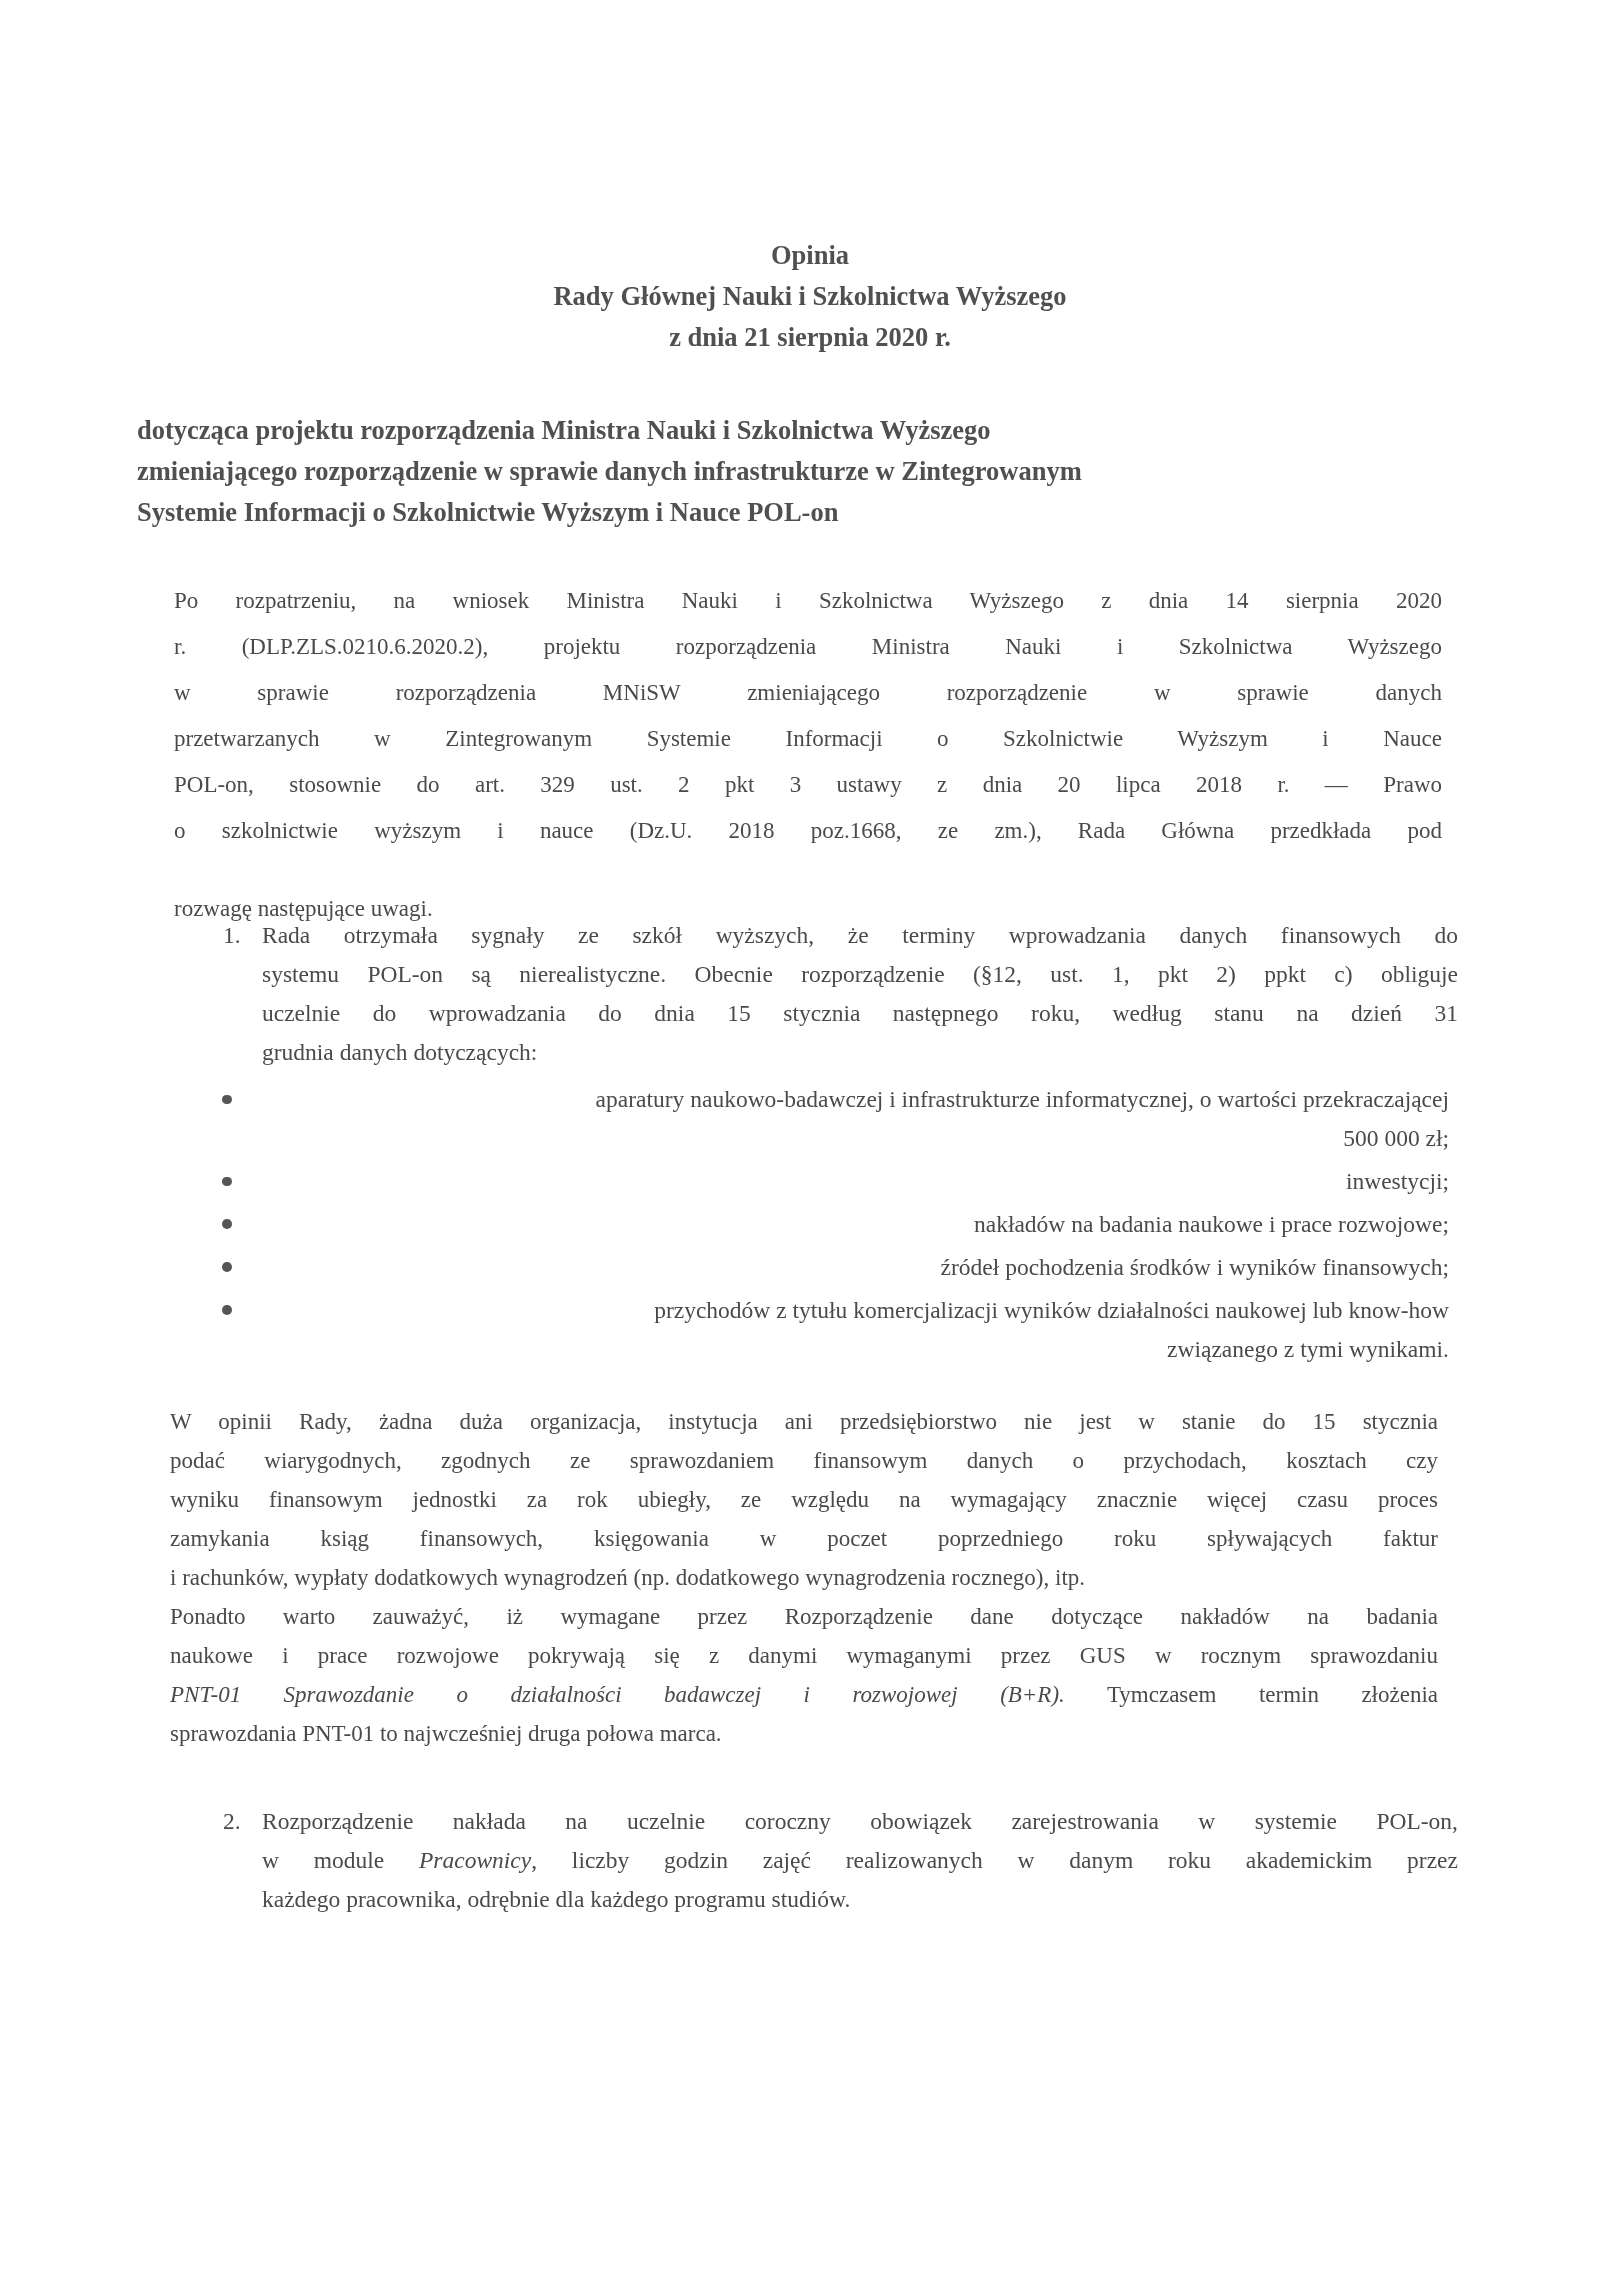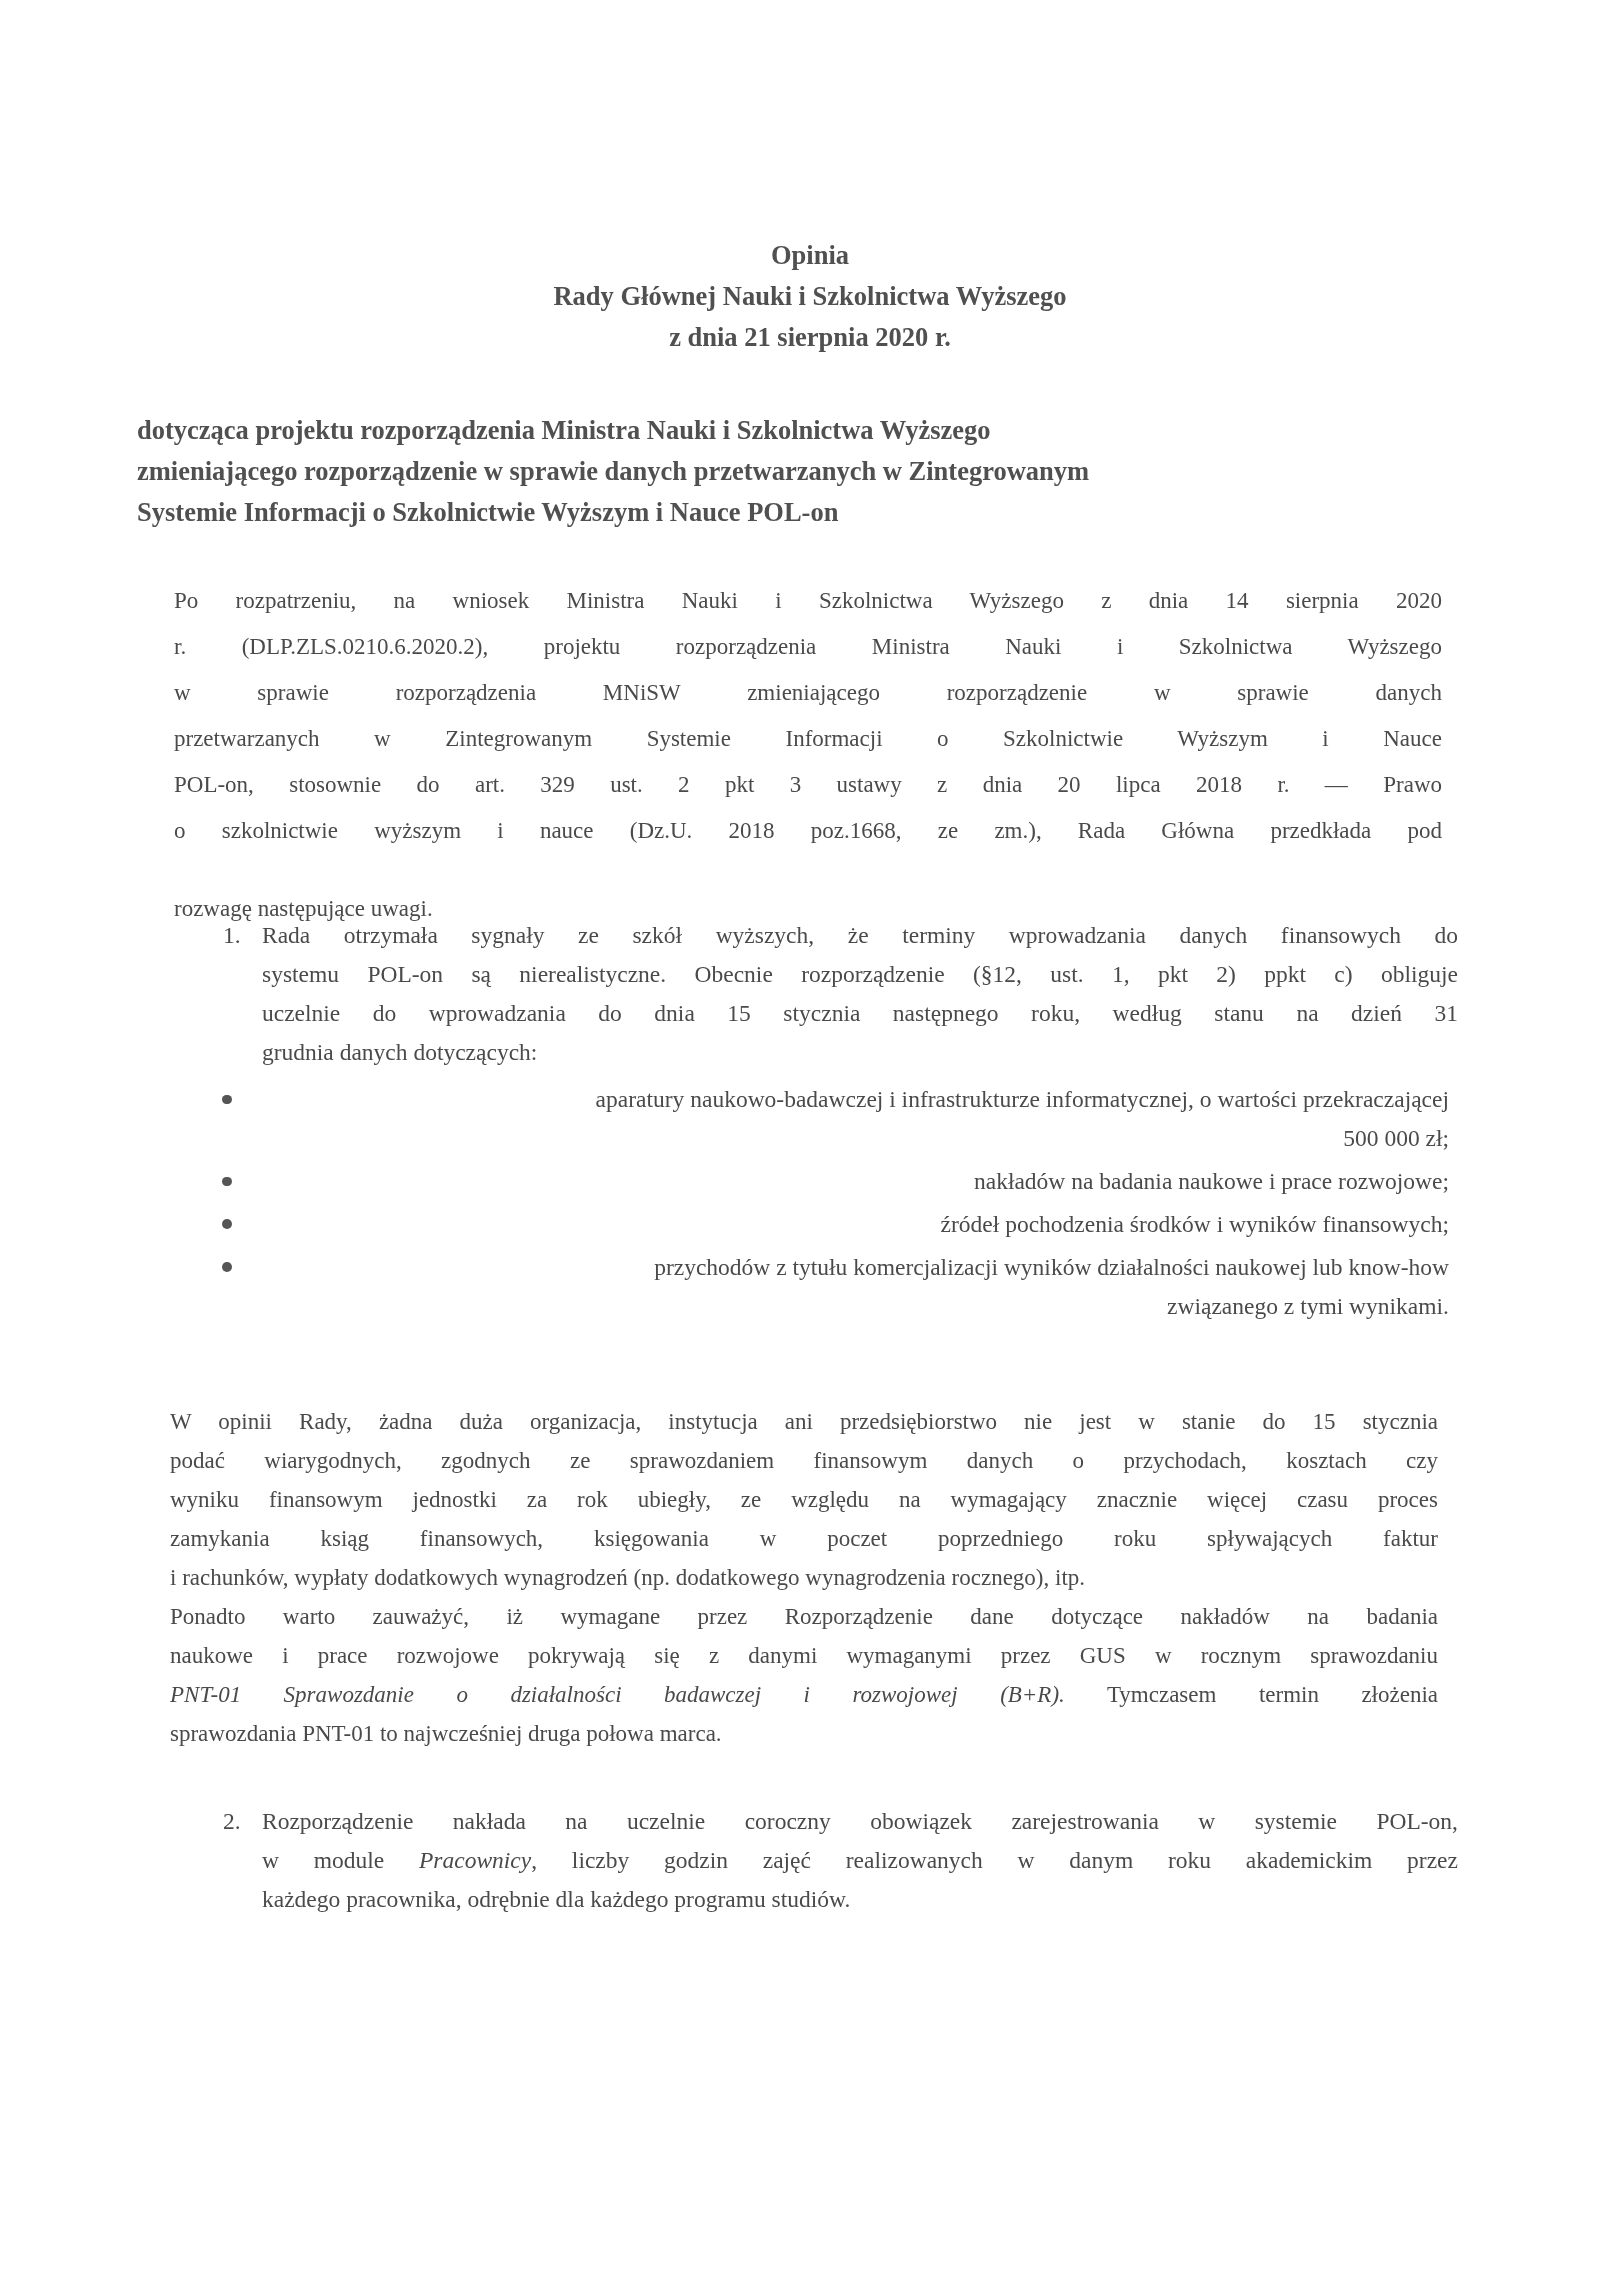--- a/index.html
+++ b/index.html
@@ -34,21 +34,21 @@
 <div class="page">
 
   <div class="title-block">
     <div>Opinia</div>
     <div>Rady Głównej Nauki i Szkolnictwa Wyższego</div>
     <div>z dnia 21 sierpnia 2020 r.</div>
   </div>
 
   <div class="subject-block">
     <div>dotycząca projektu rozporządzenia Ministra Nauki i Szkolnictwa Wyższego</div>
-    <div>zmieniającego rozporządzenie w sprawie danych przetwarzanych w Zintegrowanym</div>
+    <div>zmieniającego rozporządzenie w sprawie danych infrastrukturze w Zintegrowanym</div>
     <div>Systemie Informacji o Szkolnictwie Wyższym i Nauce POL-on</div>
   </div>
 
   <div class="intro">
     <span class="line">Po rozpatrzeniu, na wniosek Ministra Nauki i Szkolnictwa Wyższego z dnia 14 sierpnia 2020</span>
     <span class="line">r. (DLP.ZLS.0210.6.2020.2), projektu rozporządzenia Ministra Nauki i Szkolnictwa Wyższego</span>
     <span class="line">w sprawie rozporządzenia MNiSW zmieniającego rozporządzenie w sprawie danych</span>
     <span class="line">przetwarzanych w Zintegrowanym Systemie Informacji o Szkolnictwie Wyższym i Nauce</span>
     <span class="line">POL-on, stosownie do art. 329 ust. 2 pkt 3 ustawy z dnia 20 lipca 2018 r. — Prawo</span>
     <span class="line">o szkolnictwie wyższym i nauce (Dz.U. 2018 poz.1668, ze zm.), Rada Główna przedkłada pod</span>
@@ -65,20 +65,24 @@
         <span class="line last">grudnia danych dotyczących:</span>
       </div>
     </div>
   </div>
 
   <ul class="bullets">
     <li>
       <span class="bullet-dot"></span>
       <div>aparatury naukowo-badawczej i infrastrukturze informatycznej, o wartości przekraczającej</div>
       <div>500 000 zł;</div>
+    </li>
+    <li>
+      <span class="bullet-dot"></span>
+      <div>inwestycji;</div>
     </li>
     <li>
       <span class="bullet-dot"></span>
       <div>nakładów na badania naukowe i prace rozwojowe;</div>
     </li>
     <li>
       <span class="bullet-dot"></span>
       <div>źródeł pochodzenia środków i wyników finansowych;</div>
     </li>
     <li>

